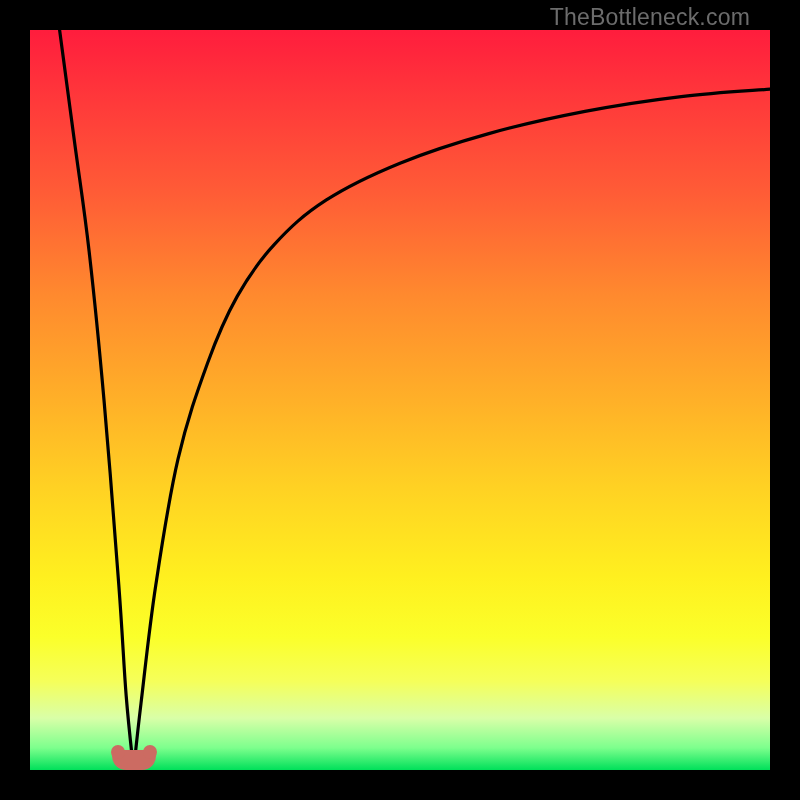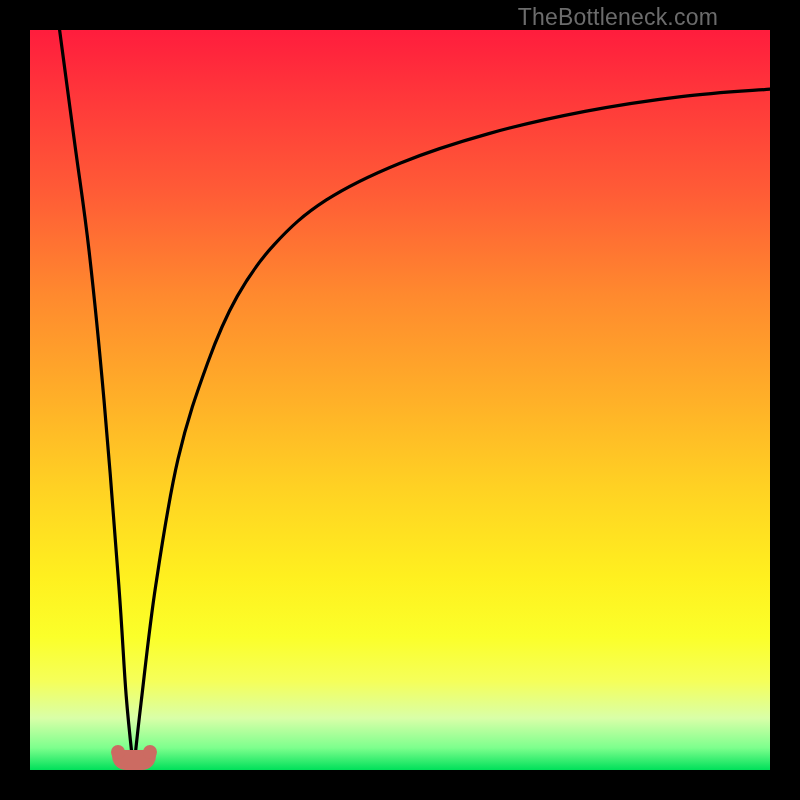--- a/index.html
+++ b/index.html
@@ -11,20 +11,21 @@
     background: #000;
     font-family: Arial, Helvetica, sans-serif;
   }
   .frame {
     position: absolute;
     top: 0;
     left: 0;
     width: 728px;
     height: 800px;
     background: #000;
+    padding-left: 32px;
   }
   .plot-area {
     position: absolute;
     top: 30px;
     left: 30px;
     width: 740px;
     height: 740px;
     background: linear-gradient(
       to bottom,
       #ff1d3d 0%,

